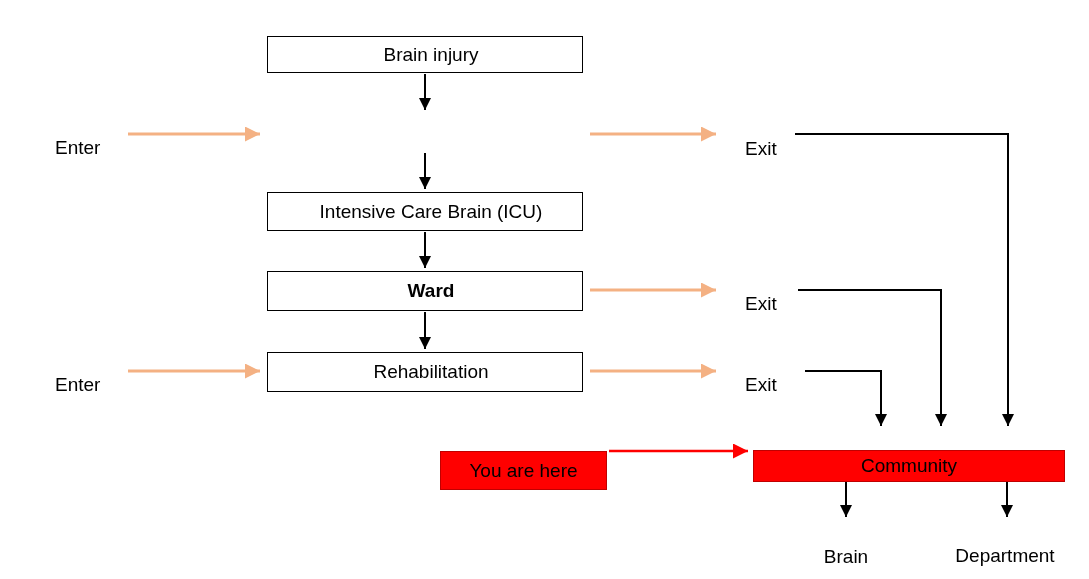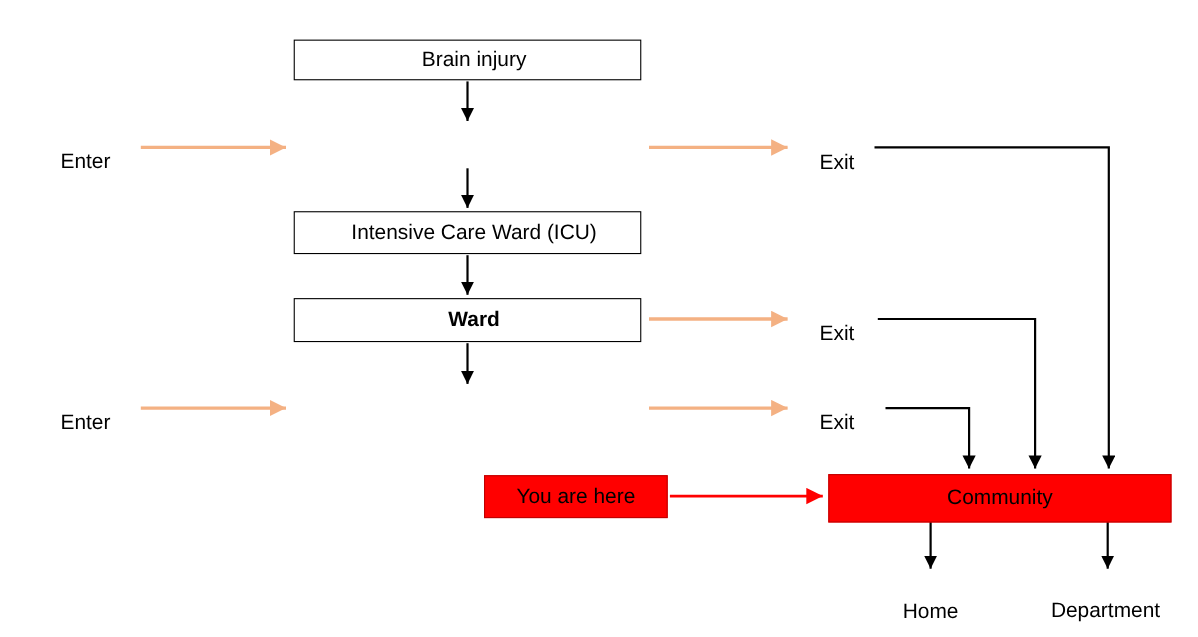--- a/index.html
+++ b/index.html
@@ -34,20 +34,21 @@
     text-align: center;
   }
   .node.box {
     background: #ffffff;
     border: 1.5px solid #000000;
     padding-left: 12px;
   }
   .node.red {
     background: #ff0000;
     border: 1px solid #c00000;
+    margin-top: 19px;
   }
   .flow-label {
     position: absolute;
     font-size: 19px;
     color: #000000;
     white-space: nowrap;
     margin-top: 14px;
   }
   .flow-label.center {
     text-align: center;
@@ -88,36 +89,37 @@
 
     <line x1="609" y1="451" x2="748" y2="451" stroke="#ff0000" stroke-width="2.5" marker-end="url(#head-red)"></line>
 
     <line x1="846" y1="473" x2="846" y2="517" stroke="#000000" stroke-width="2" marker-end="url(#head-black)"></line>
     <line x1="1007" y1="473" x2="1007" y2="517" stroke="#000000" stroke-width="2" marker-end="url(#head-black)"></line>
   </svg>
 
   <div class="node box" style="left:267px; top:36px; width:316px; height:37px;">Brain injury</div>
 
 
-  <div class="node box" style="left:267px; top:192px; width:316px; height:39px;">Intensive Care Ward (ICU)</div>
+  <div class="node box" style="left:267px; top:192px; width:316px; height:39px;">Intensive Care Brain (ICU)</div>
 
   <div class="node box" style="left:267px; top:271px; width:316px; height:40px;font-weight:bold;">Ward</div>
 
+  <div class="node box" style="left:267px; top:352px; width:316px; height:40px;">Rehabilitation</div>
 
   <div class="node red" style="left:440px; top:432px; width:167px; height:39px;">You are here</div>
 
-  <div class="node red" style="left:753px; top:431px; width:312px; height:44px;">Community</div>
+  <div class="node red" style="left:753px; top:431px; width:312px; height:32px;">Community</div>
 
   <span class="flow-label" style="left:55px; top:123px;">Enter</span>
 
   <span class="flow-label" style="left:745px; top:124px;">Exit</span>
 
   <span class="flow-label" style="left:745px; top:279px;">Exit</span>
 
   <span class="flow-label" style="left:55px; top:360px;">Enter</span>
 
   <span class="flow-label" style="left:745px; top:360px;">Exit</span>
 
-  <span class="flow-label center" style="left:806px; top:532px; width:80px;">Home</span>
+  <span class="flow-label center" style="left:806px; top:532px; width:80px;">Brain</span>
 
   <span class="flow-label center" style="left:950px; top:531px; width:110px;">Department</span>
 
 </div>
 
 </body></html>

